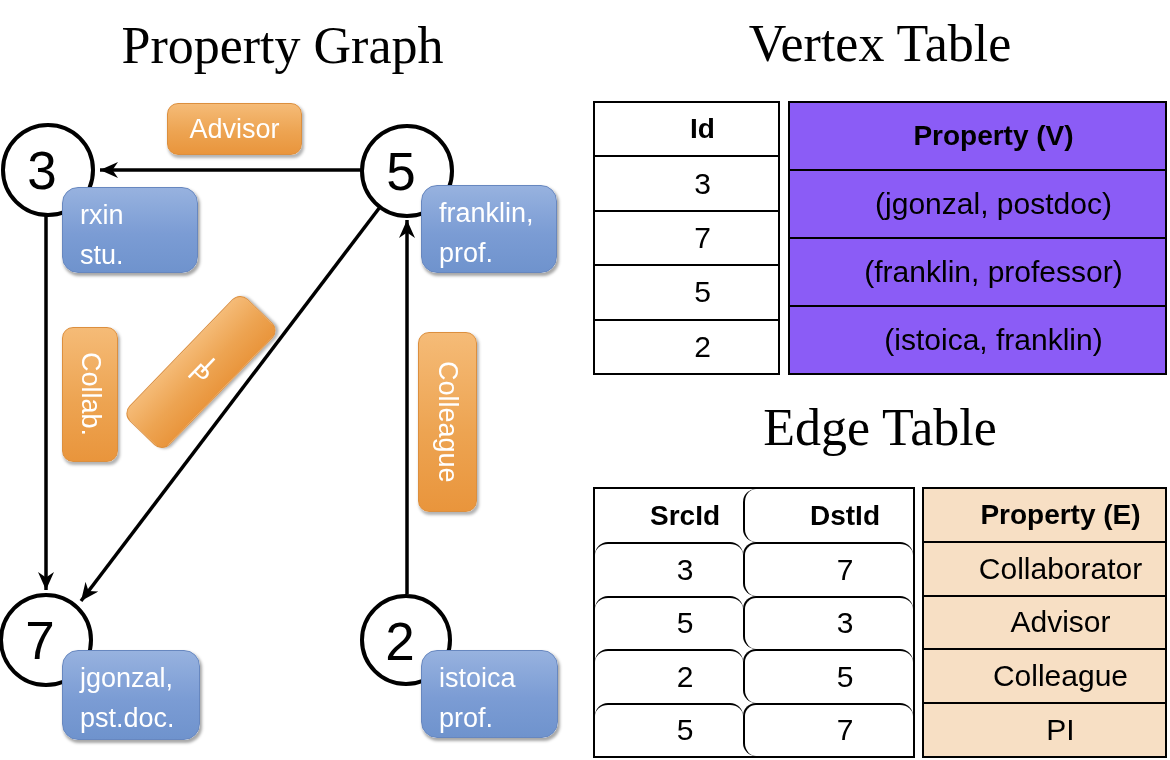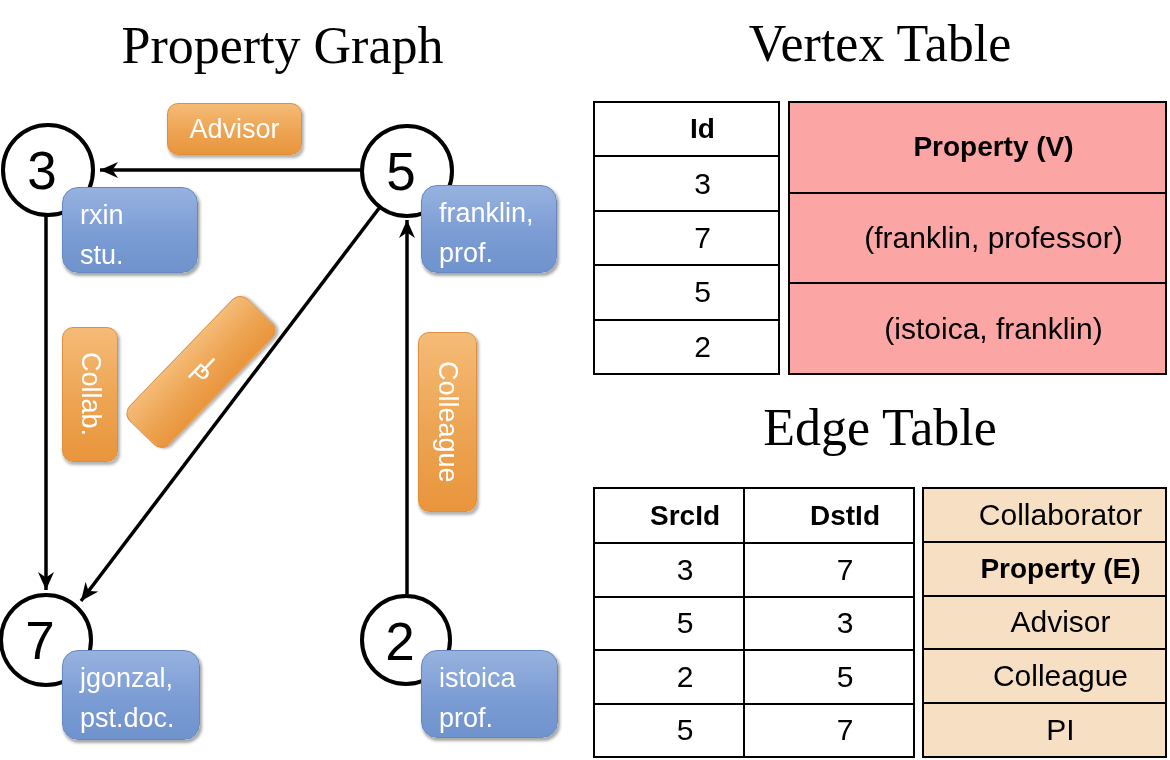--- a/index.html
+++ b/index.html
@@ -43,33 +43,33 @@
   }
   .elabel.vert span { writing-mode:vertical-rl; }
   .elabel.pi-box { transform:rotate(-46deg); }
   .elabel.pi-box .ch { display:inline-block; transform:rotate(90deg); letter-spacing:0; }
 
   
   .subtable {
     position:absolute; box-sizing:border-box; border:2.5px solid #000;
     display:flex; flex-direction:column; background:#fff;
   }
-  .subtable.blue-bg  { background:#fca5a5;justify-content:center; }
+  .subtable.blue-bg  { background:#8b5cf6;justify-content:center; }
   .subtable.peach-bg { background:#F7DFC4; }
   .cell {
     flex:1; display:flex; align-items:center; justify-content:center;
     font-size:30px; border-top:2px solid #000; box-sizing:border-box;padding-left:32px;
   }
   .cell:first-child { border-top:none; }
   .cell.hdr { font-weight:bold; font-size:28px; }
 
   .egrid {
     display:grid; grid-template-columns:148px 1fr; grid-template-rows:repeat(5,1fr);
   }
-  .egrid .cell { flex:none; }
+  .egrid .cell { flex:none;border-radius:13px; }
   .egrid .cell:nth-child(-n+2) { border-top:none; }
   .egrid .cell:nth-child(even) { border-left:2px solid #000; }
 </style>
 </head>
 <body>
 
 <div class="title graph-title">Property Graph</div>
 
 <svg class="graph-layer" width="585" height="760" viewBox="0 0 585 760">
   <defs>
@@ -130,38 +130,39 @@
 <div class="subtable" style="left:593px; top:101px; width:187px; height:274px;">
   <div class="cell hdr">Id</div>
   <div class="cell">3</div>
   <div class="cell">7</div>
   <div class="cell">5</div>
   <div class="cell">2</div>
 </div>
 
 <div class="subtable blue-bg" style="left:788px; top:101px; width:379px; height:274px;">
   <div class="cell hdr">Property (V)</div>
+  <div class="cell">(jgonzal, postdoc)</div>
   <div class="cell">(franklin, professor)</div>
   <div class="cell">(istoica, franklin)</div>
 </div>
 
 <div class="title edge-title">Edge Table</div>
 
 <div class="subtable egrid" style="left:593px; top:487px; width:322px; height:271px;">
   <div class="cell hdr">SrcId</div>
   <div class="cell hdr">DstId</div>
   <div class="cell">3</div>
   <div class="cell">7</div>
   <div class="cell">5</div>
   <div class="cell">3</div>
   <div class="cell">2</div>
   <div class="cell">5</div>
   <div class="cell">5</div>
   <div class="cell">7</div>
 </div>
 
 <div class="subtable peach-bg" style="left:922px; top:487px; width:245px; height:271px;">
+  <div class="cell hdr">Property (E)</div>
   <div class="cell">Collaborator</div>
-  <div class="cell hdr">Property (E)</div>
   <div class="cell">Advisor</div>
   <div class="cell">Colleague</div>
   <div class="cell">PI</div>
 </div>
 
 </body></html>

